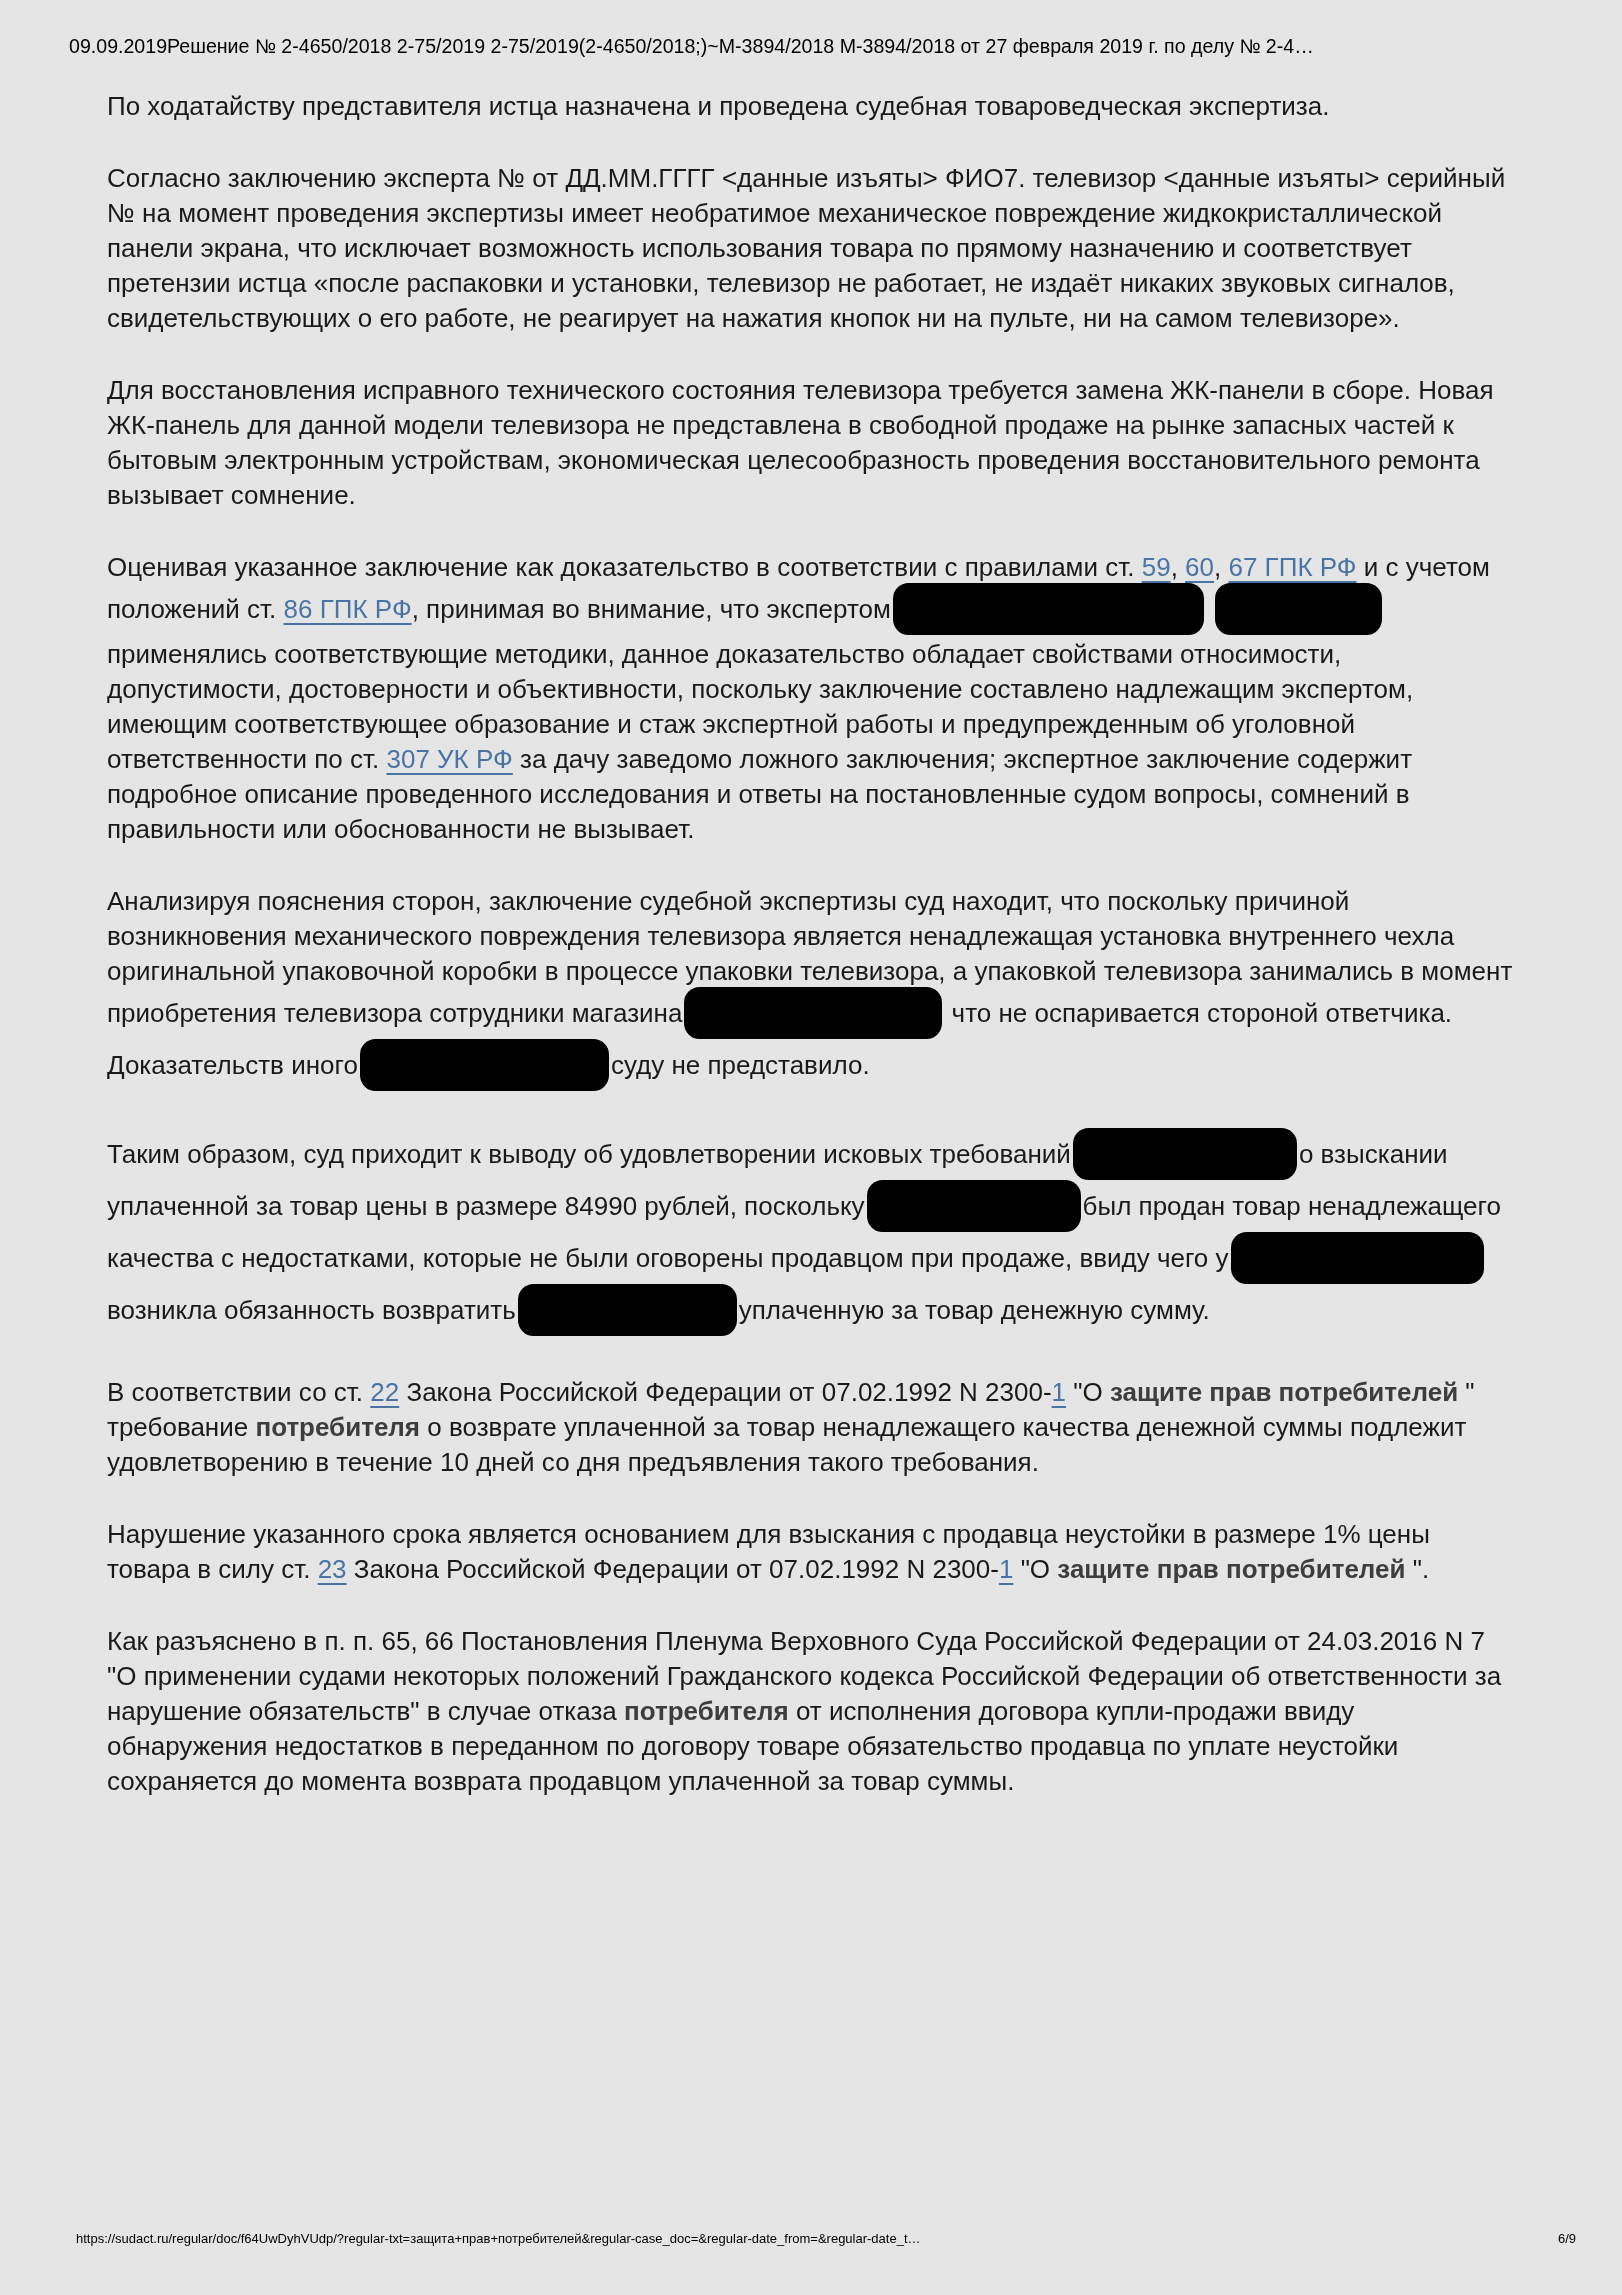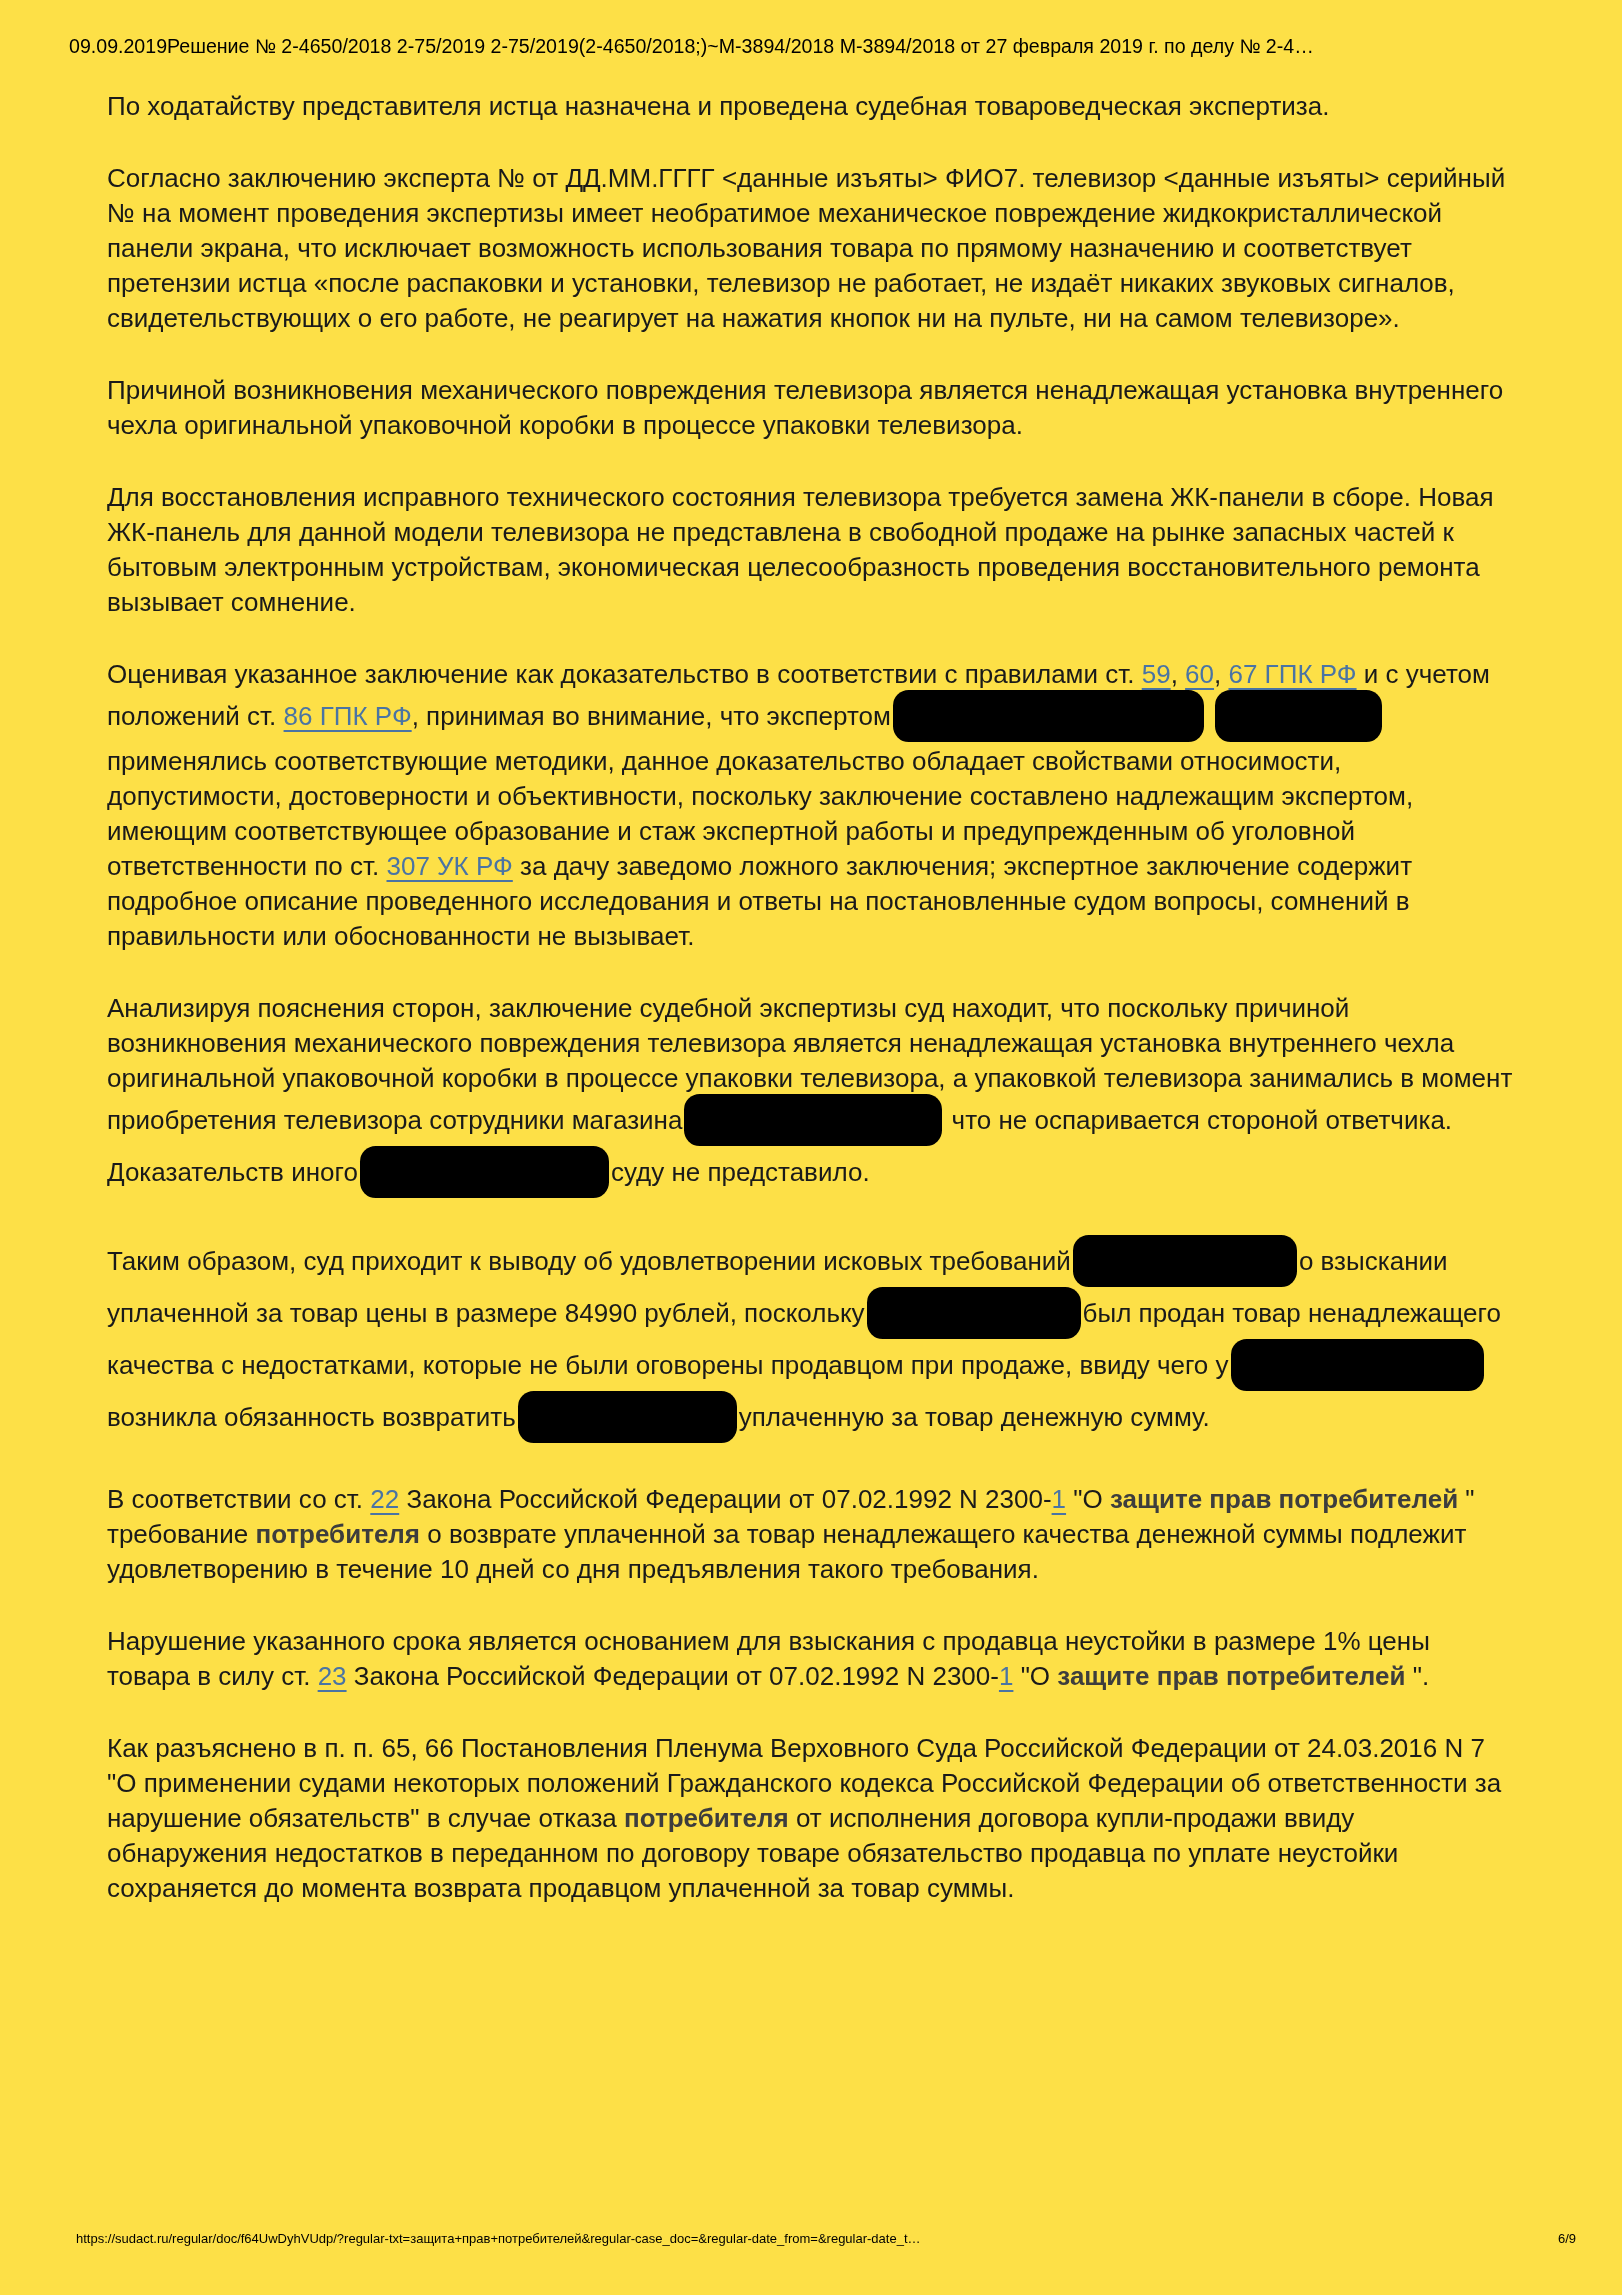--- a/index.html
+++ b/index.html
@@ -1,20 +1,20 @@
 <!DOCTYPE html>
 <html style="font-size:10.5px"><head>
 <meta charset="utf-8">
 <style>
   html, body { margin: 0; padding: 0; background: #ffffff; }
   .page {
     position: relative;
     width: 1622px;
     height: 2295px;
-    background: #fde047;
+    background: #e5e5e5;
     font-family: "Liberation Sans", sans-serif;
     color: #1a1a1a;
     overflow: hidden;
   }
   .header {
     position: absolute;
     top: 34px;
     left: 69px;
     right: 46px;
     display: flex;
@@ -84,21 +84,20 @@
 <div class="page">
 
   <div class="header">
     <span class="date">09.09.2019</span>
     <span class="title">Решение № 2-4650/2018 2-75/2019 2-75/2019(2-4650/2018;)~М-3894/2018 М-3894/2018 от 27 февраля 2019 г. по делу № 2-4…</span>
   </div>
 
   <div class="content">
       <p><span>По ходатайству представителя истца назначена и проведена судебная товароведческая экспертиза.</span></p>
       <p><span>Согласно заключению эксперта № от ДД.ММ.ГГГГ &lt;данные изъяты&gt; ФИО7. телевизор &lt;данные изъяты&gt; серийный № на момент проведения экспертизы имеет необратимое механическое повреждение жидкокристаллической панели экрана, что исключает возможность использования товара по прямому назначению и соответствует претензии истца «после распаковки и установки, телевизор не работает, не издаёт никаких звуковых сигналов, свидетельствующих о его работе, не реагирует на нажатия кнопок ни на пульте, ни на самом телевизоре».</span></p>
-      <p><span>Причиной возникновения механического повреждения телевизора является ненадлежащая установка внутреннего чехла оригинальной упаковочной коробки в процессе упаковки телевизора.</span></p>
       <p><span>Для восстановления исправного технического состояния телевизора требуется замена ЖК-панели в сборе. Новая ЖК-панель для данной модели телевизора не представлена в свободной продаже на рынке запасных частей к бытовым электронным устройствам, экономическая целесообразность проведения восстановительного ремонта вызывает сомнение.</span></p>
       <p><span>Оценивая указанное заключение как доказательство в соответствии с правилами ст. </span><a href="#" class="doc-link">59</a><span>, </span><a href="#" class="doc-link">60</a><span>, </span><a href="#" class="doc-link">67 ГПК РФ</a><span> и с учетом положений ст. </span><a href="#" class="doc-link">86 ГПК РФ</a><span>, принимая во внимание, что экспертом</span><span class="redact" style="width: 311px;"></span><span> </span><span class="redact" style="width: 167px;"></span><span>применялись соответствующие методики, данное доказательство обладает свойствами относимости, допустимости, достоверности и объективности, поскольку заключение составлено надлежащим экспертом, имеющим соответствующее образование и стаж экспертной работы и предупрежденным об уголовной ответственности по ст. </span><a href="#" class="doc-link">307 УК РФ</a><span> за дачу заведомо ложного заключения; экспертное заключение содержит подробное описание проведенного исследования и ответы на постановленные судом вопросы, сомнений в правильности или обоснованности не вызывает.</span></p>
       <p><span>Анализируя пояснения сторон, заключение судебной экспертизы суд находит, что поскольку причиной возникновения механического повреждения телевизора является ненадлежащая установка внутреннего чехла оригинальной упаковочной коробки в процессе упаковки телевизора, а упаковкой телевизора занимались в момент приобретения телевизора сотрудники магазина</span><span class="redact" style="width: 258px;"></span><span> что не оспаривается стороной ответчика. Доказательств иного</span><span class="redact" style="width: 249px;"></span><span>суду не представило.</span></p>
       <p><span>Таким образом, суд приходит к выводу об удовлетворении исковых требований</span><span class="redact" style="width: 224px;"></span><span>о взыскании уплаченной за товар цены в размере 84990 рублей, поскольку</span><span class="redact" style="width: 214px;"></span><span>был продан товар ненадлежащего качества с недостатками, которые не были оговорены продавцом при продаже, ввиду чего у</span><span class="redact" style="width: 253px;"></span><span>возникла обязанность возвратить</span><span class="redact" style="width: 219px;"></span><span>уплаченную за товар денежную сумму.</span></p>
       <p><span>В соответствии со ст. </span><a href="#" class="doc-link">22</a><span> Закона Российской Федерации от 07.02.1992 N 2300-</span><a href="#" class="doc-link">1</a><span> "О </span><b class="term">защите прав потребителей</b><span> " требование </span><b class="term">потребителя</b><span> о возврате уплаченной за товар ненадлежащего качества денежной суммы подлежит удовлетворению в течение 10 дней со дня предъявления такого требования.</span></p>
       <p><span>Нарушение указанного срока является основанием для взыскания с продавца неустойки в размере 1% цены товара в силу ст. </span><a href="#" class="doc-link">23</a><span> Закона Российской Федерации от 07.02.1992 N 2300-</span><a href="#" class="doc-link">1</a><span> "О </span><b class="term">защите прав потребителей</b><span> ".</span></p>
       <p><span>Как разъяснено в п. п. 65, 66 Постановления Пленума Верховного Суда Российской Федерации от 24.03.2016 N 7 "О применении судами некоторых положений Гражданского кодекса Российской Федерации об ответственности за нарушение обязательств" в случае отказа </span><b class="term">потребителя</b><span> от исполнения договора купли-продажи ввиду обнаружения недостатков в переданном по договору товаре обязательство продавца по уплате неустойки сохраняется до момента возврата продавцом уплаченной за товар суммы.</span></p>
     </div>
 
   <div class="footer">

